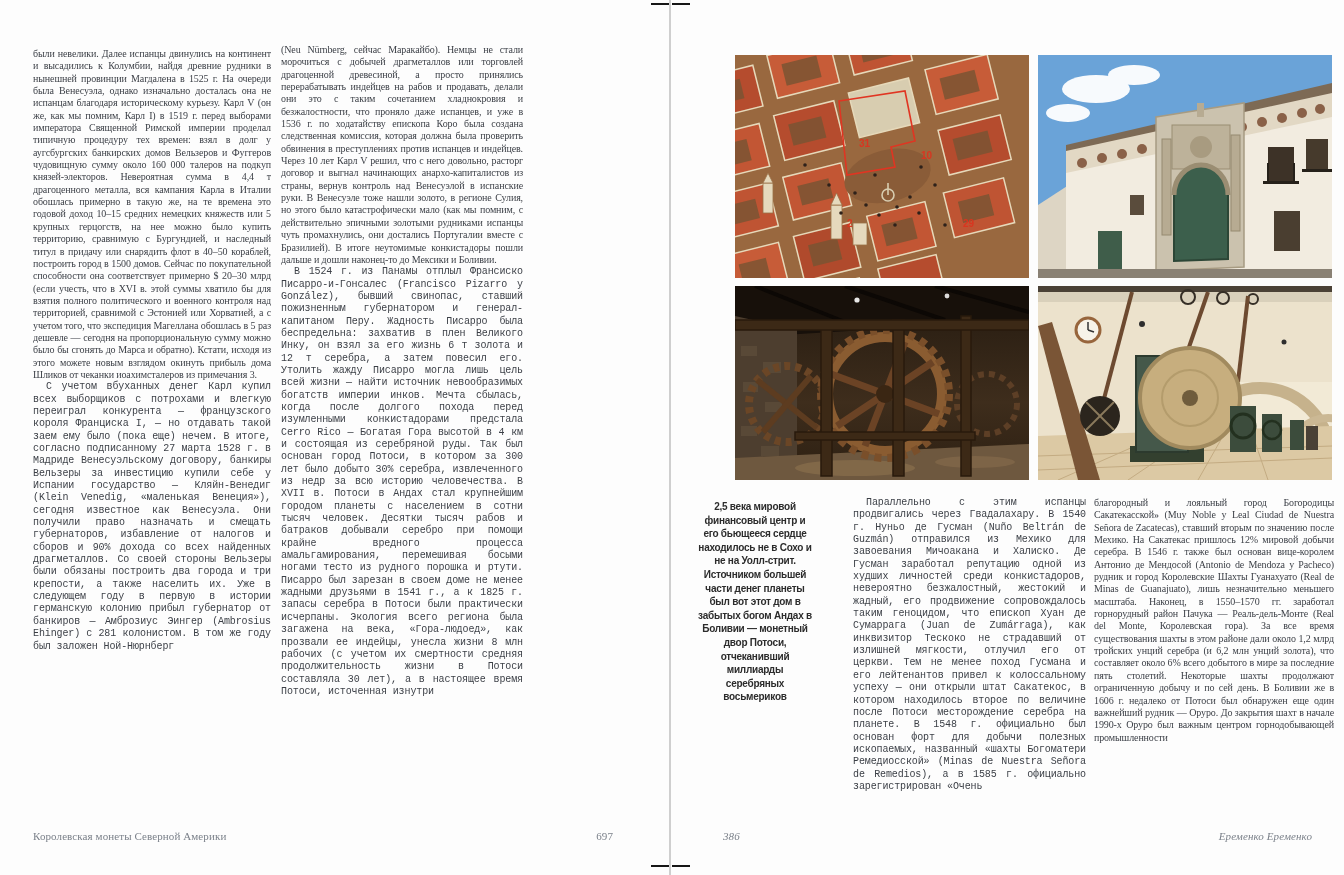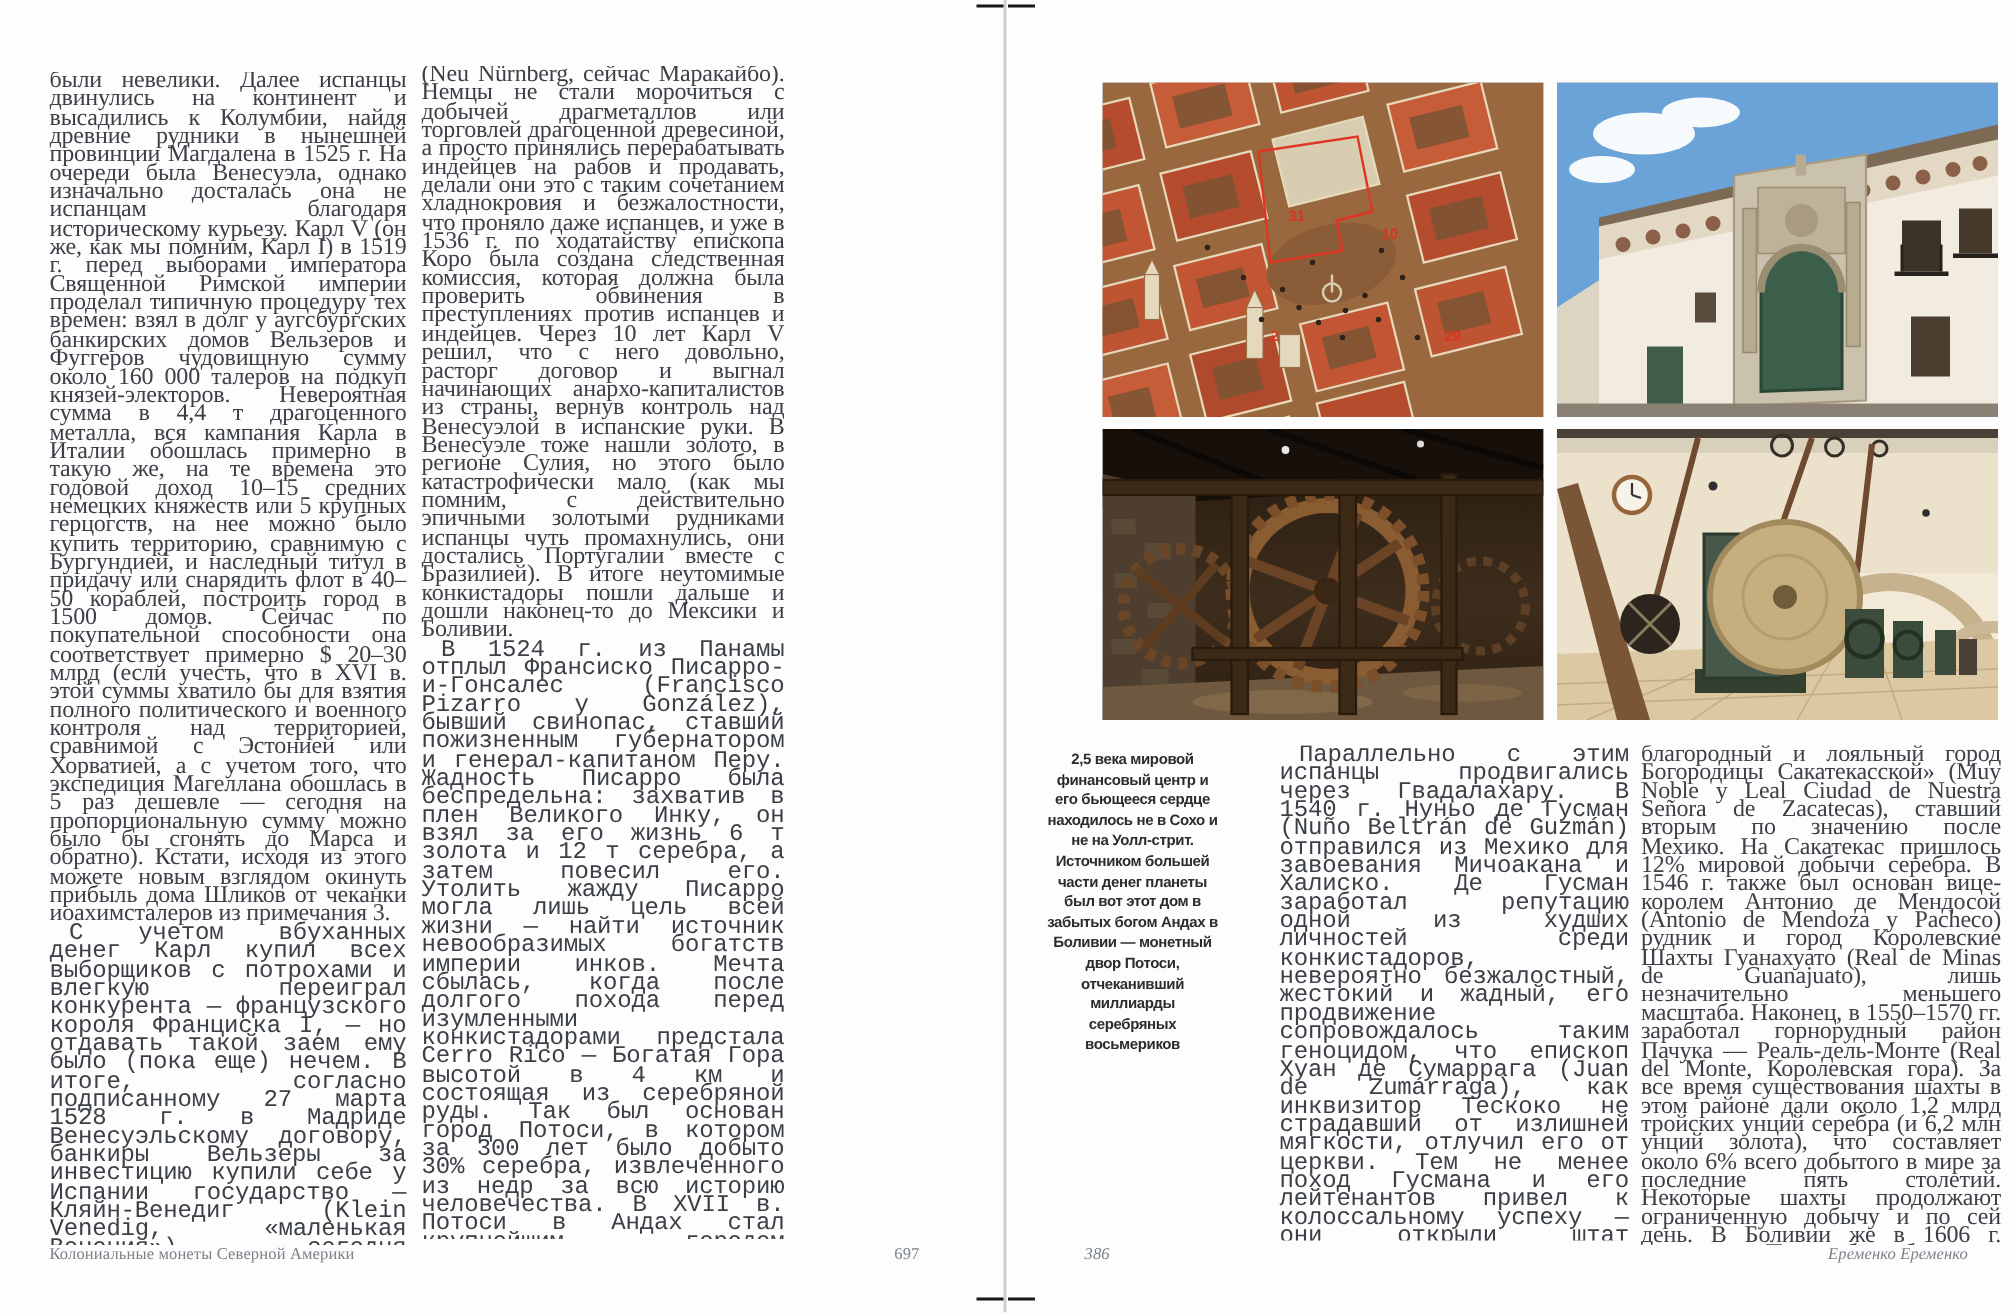--- a/index.html
+++ b/index.html
@@ -11,21 +11,21 @@
   .fold{position:absolute;left:669px;top:0;width:2px;height:875px;background:#cfcfcf;}
   .tick{position:absolute;height:2px;background:#161616;}
   .tick.tl{left:651px;top:3px;width:18px;}
   .tick.tr{left:672px;top:3px;width:18px;}
   .tick.bl{left:651px;top:865px;width:18px;}
   .tick.br{left:672px;top:865px;width:18px;}
 
   
   .col{
     position:absolute;text-align:justify;
-    font-size:16px;line-height:12.35px;letter-spacing:-0.12px;
+    font-size:10px;line-height:12.35px;letter-spacing:-0.12px;
     overflow:hidden;
   }
   .col p{margin:0;}
   .col p.ind{text-indent:13px;font-family:Liberation Mono, monospace;}
   .c1{left:33px;top:48px;width:238px;height:782px;}
   .c2{left:281px;top:44px;width:242px;height:782px;}
   .c3{left:853px;top:497px;width:233px;height:330px;}
   .c4{left:1094px;top:497px;width:240px;height:333px;}
 
   
@@ -42,21 +42,21 @@
   }
   .footer.left{left:33px;width:580px;}
   .footer.right{left:723px;width:589px;font-style:italic;}
 
   
   .photos{
     position:absolute;left:735px;top:55px;width:597px;
     display:grid;grid-template-columns:294px 294px;grid-template-rows:223px 194px;
     column-gap:9px;row-gap:8px;
   }
-  .photo{overflow:hidden;background:#a3a3a3;}
+  .photo{overflow:hidden;background:#f9a8d4;}
   .photo svg{display:block;width:100%;height:100%;}
 </style>
 </head>
 <body>
 
 <div class="fold"></div>
 <div class="tick tl"></div>
 <div class="tick tr"></div>
 <div class="tick bl"></div>
 <div class="tick br"></div>
@@ -64,21 +64,21 @@
 <section>
   <div class="col c1">
     <p class="cont">были невелики. Далее испанцы двинулись на континент и высадились к Колумбии, найдя древние рудники в нынешней провинции Магдалена в 1525 г. На очереди была Венесуэла, однако изначально досталась она не испанцам благодаря историческому курьезу. Карл V (он же, как мы помним, Карл I) в 1519 г. перед выборами императора Священной Римской империи проделал типичную процедуру тех времен: взял в долг у аугсбургских банкирских домов Вельзеров и Фуггеров чудовищную сумму около 160 000 талеров на подкуп князей-электоров. Невероятная сумма в 4,4 т драгоценного металла, вся кампания Карла в Италии обошлась примерно в такую же, на те времена это годовой доход 10–15 средних немецких княжеств или 5 крупных герцогств, на нее можно было купить территорию, сравнимую с Бургундией, и наследный титул в придачу или снарядить флот в 40–50 кораблей, построить город в 1500 домов. Сейчас по покупательной способности она соответствует примерно $ 20–30 млрд (если учесть, что в XVI в. этой суммы хватило бы для взятия полного политического и военного контроля над территорией, сравнимой с Эстонией или Хорватией, а с учетом того, что экспедиция Магеллана обошлась в 5 раз дешевле — сегодня на пропорциональную сумму можно было бы сгонять до Марса и обратно). Кстати, исходя из этого можете новым взглядом окинуть прибыль дома Шликов от чеканки иоахимсталеров из примечания 3.</p>
     <p class="ind">С учетом вбуханных денег Карл купил всех выборщиков с потрохами и влегкую переиграл конкурента — французского короля Франциска I, — но отдавать такой заем ему было (пока еще) нечем. В итоге, согласно подписанному 27 марта 1528 г. в Мадриде Венесуэльскому договору, банкиры Вельзеры за инвестицию купили себе у Испании государство — Кляйн-Венедиг (Klein Venedig, «маленькая Венеция»), сегодня известное как Венесуэла. Они получили право назначать и смещать губернаторов, избавление от налогов и сборов и 90% дохода со всех найденных драгметаллов. Со своей стороны Вельзеры были обязаны построить два города и три крепости, а также населить их. Уже в следующем году в первую в истории германскую колонию прибыл губернатор от банкиров — Амброзиус Эингер (Ambrosius Ehinger) с 281 колонистом. В том же году был заложен Ной-Нюрнберг</p>
   </div>
   <div class="col c2">
     <p class="cont">(Neu Nürnberg, сейчас Маракайбо). Немцы не стали морочиться с добычей драгметаллов или торговлей драгоценной древесиной, а просто принялись перерабатывать индейцев на рабов и продавать, делали они это с таким сочетанием хладнокровия и безжалостности, что проняло даже испанцев, и уже в 1536 г. по ходатайству епископа Коро была создана следственная комиссия, которая должна была проверить обвинения в преступлениях против испанцев и индейцев. Через 10 лет Карл V решил, что с него довольно, расторг договор и выгнал начинающих анархо-капиталистов из страны, вернув контроль над Венесуэлой в испанские руки. В Венесуэле тоже нашли золото, в регионе Сулия, но этого было катастрофически мало (как мы помним, с действительно эпичными золотыми рудниками испанцы чуть промахнулись, они достались Португалии вместе с Бразилией). В итоге неутомимые конкистадоры пошли дальше и дошли наконец-то до Мексики и Боливии.</p>
     <p class="ind">В 1524 г. из Панамы отплыл Франсиско Писарро-и-Гонсалес (Francisco Pizarro y González), бывший свинопас, ставший пожизненным губернатором и генерал-капитаном Перу. Жадность Писарро была беспредельна: захватив в плен Великого Инку, он взял за его жизнь 6 т золота и 12 т серебра, а затем повесил его. Утолить жажду Писарро могла лишь цель всей жизни — найти источник невообразимых богатств империи инков. Мечта сбылась, когда после долгого похода перед изумленными конкистадорами предстала Cerro Rico — Богатая Гора высотой в 4 км и состоящая из серебряной руды. Так был основан город Потоси, в котором за 300 лет было добыто 30% серебра, извлеченного из недр за всю историю человечества. В XVII в. Потоси в Андах стал крупнейшим городом планеты с населением в сотни тысяч человек. Десятки тысяч рабов и батраков добывали серебро при помощи крайне вредного процесса амальгамирования, перемешивая босыми ногами тесто из рудного порошка и ртути. Писарро был зарезан в своем доме не менее жадными друзьями в 1541 г., а к 1825 г. запасы серебра в Потоси были практически исчерпаны. Экология всего региона была загажена на века, «Гора-людоед», как прозвали ее индейцы, унесла жизни 8 млн рабочих (с учетом их смертности средняя продолжительность жизни в Потоси составляла 30 лет), а в настоящее время Потоси, источенная изнутри</p>
   </div>
   <div class="footer left">
-    <span>Колониальные монеты Северной Америки</span>
+    <span>Королевская монеты Северной Америки</span>
     <span>697</span>
   </div>
 </section>
 
 <section>
 
   <div class="photos">
 
     <div class="photo">
       <svg viewBox="0 0 294 223" preserveAspectRatio="none">

